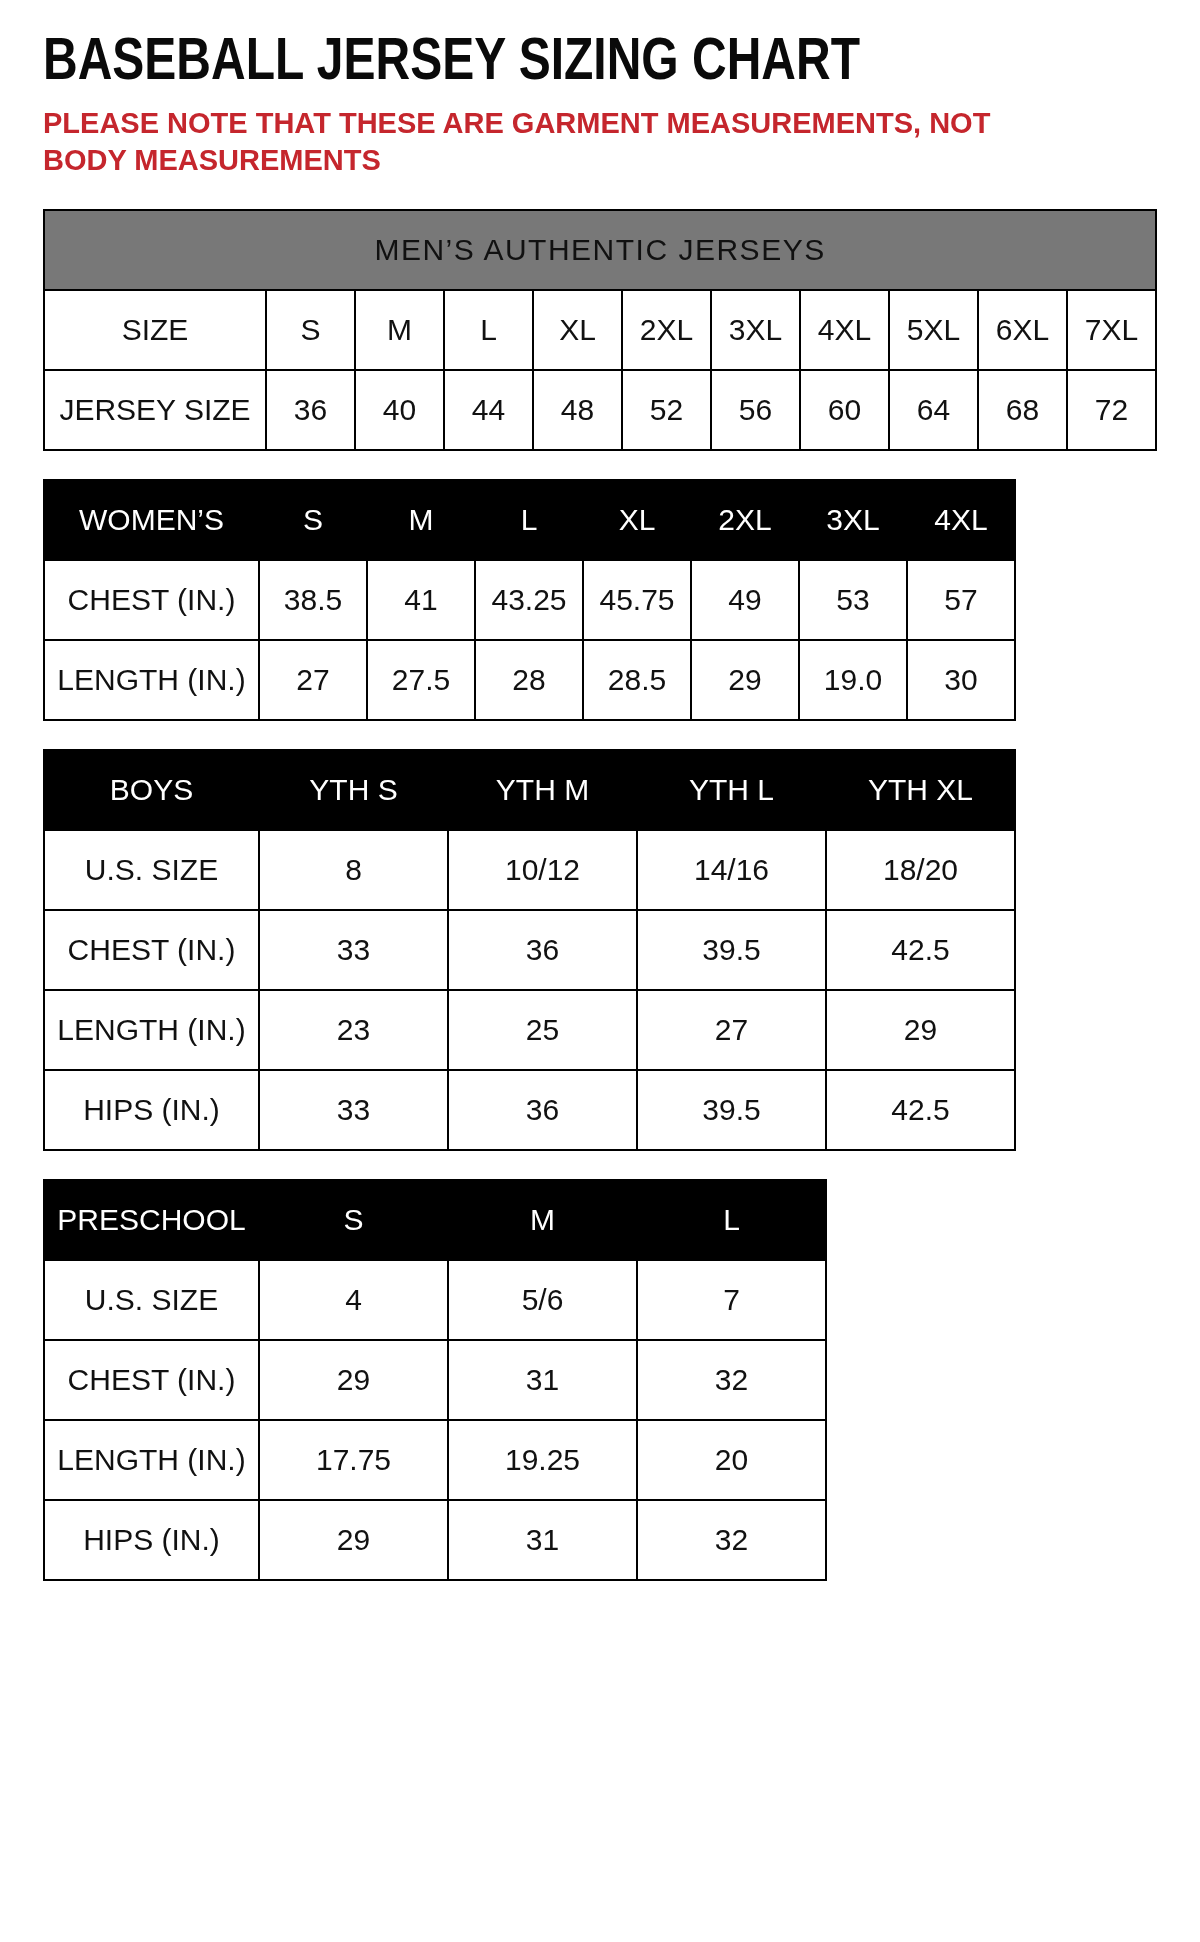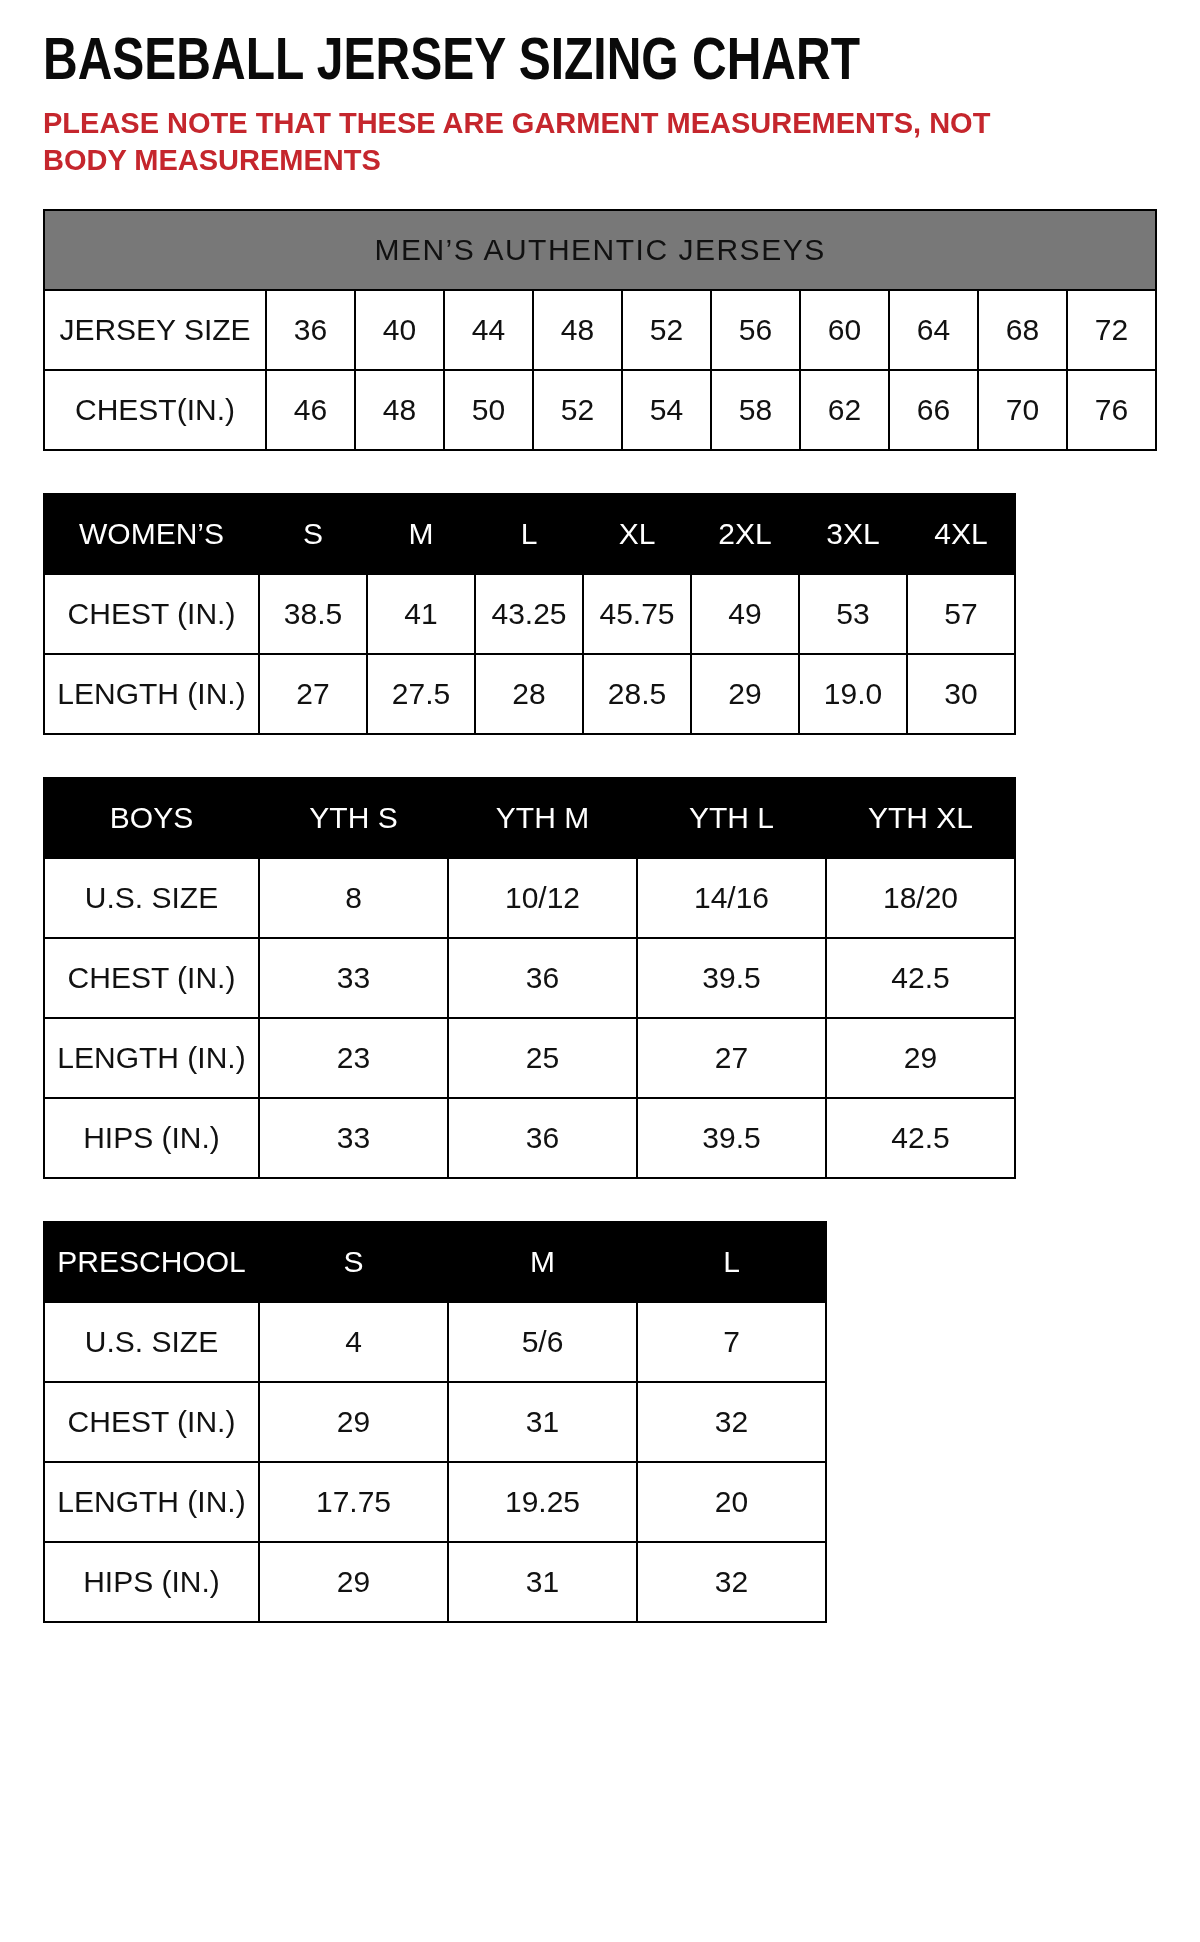--- a/index.html
+++ b/index.html
@@ -26,21 +26,21 @@
     font-size:29px;
     line-height:1.28;
     margin:0 0 30px 0;
     max-width:1010px;
     font-weight:bold;
   }
 
   table.tbl{
     border-collapse:collapse;
     table-layout:fixed;
-    margin:0 0 42px 0;
+    margin:0 0 28px 0;
   }
   table.tbl td, table.tbl th{
     border:2px solid #000;
     text-align:center;
     vertical-align:middle;
     font-size:30px;
     font-weight:normal;
     padding:4px 4px;
     height:70px;
     color:#111;
@@ -86,46 +86,46 @@
         <col style="width:89px">
       <col style="width:89px">
         <col style="width:89px">
     </colgroup>
     <thead>
       <tr>
         <th class="titlebar" colspan="11">MEN’S AUTHENTIC JERSEYS</th>
       </tr>
     </thead>
     <tbody>
+        <tr>
+          <td>SIZE</td>
+          <td>S</td>
+          <td>M</td>
+          <td>L</td>
+          <td>XL</td>
+          <td>2XL</td>
+          <td>3XL</td>
+          <td>4XL</td>
+          <td>5XL</td>
+          <td>6XL</td>
+          <td>7XL</td>
+        </tr>
         <tr>
           <td>JERSEY SIZE</td>
           <td>36</td>
           <td>40</td>
           <td>44</td>
           <td>48</td>
           <td>52</td>
           <td>56</td>
           <td>60</td>
           <td>64</td>
           <td>68</td>
           <td>72</td>
         </tr>
-        <tr>
-          <td>CHEST(IN.)</td>
-          <td>46</td>
-          <td>48</td>
-          <td>50</td>
-          <td>52</td>
-          <td>54</td>
-          <td>58</td>
-          <td>62</td>
-          <td>66</td>
-          <td>70</td>
-          <td>76</td>
-        </tr>
       </tbody>
   </table>
 
   <table class="tbl womens">
     <colgroup>
       <col style="width:215px">
       <col style="width:108px">
         <col style="width:108px">
         <col style="width:108px">
         <col style="width:108px">

